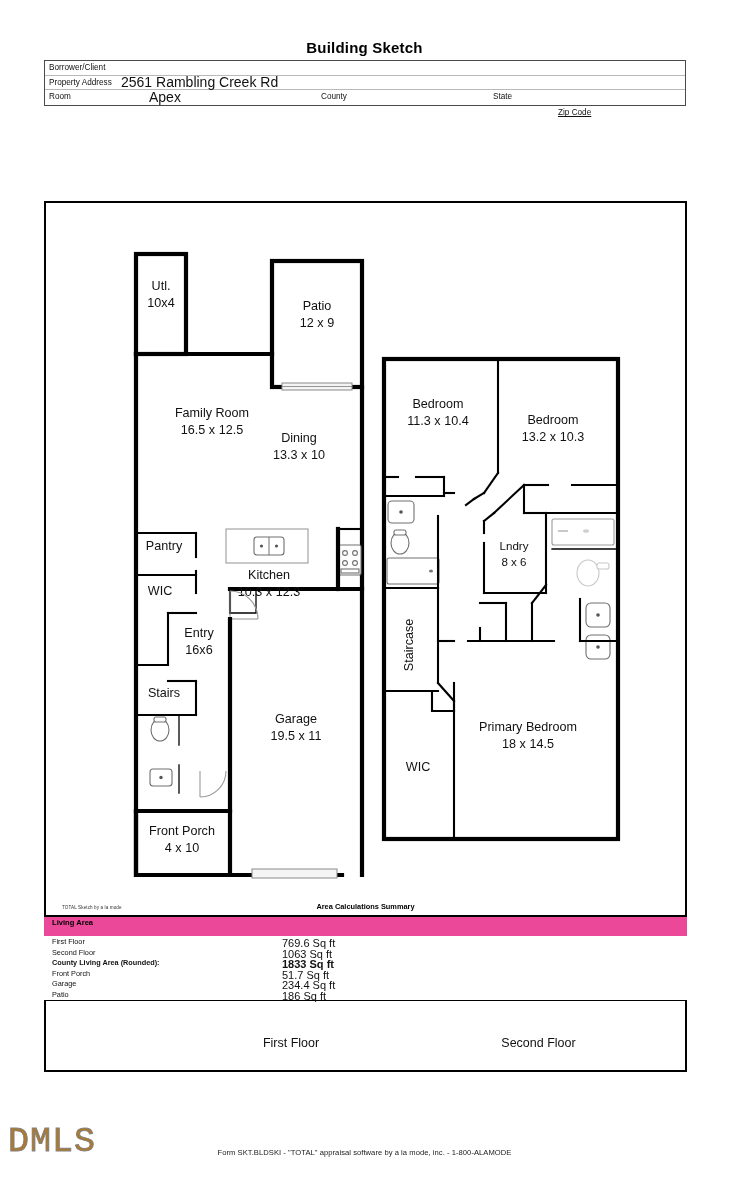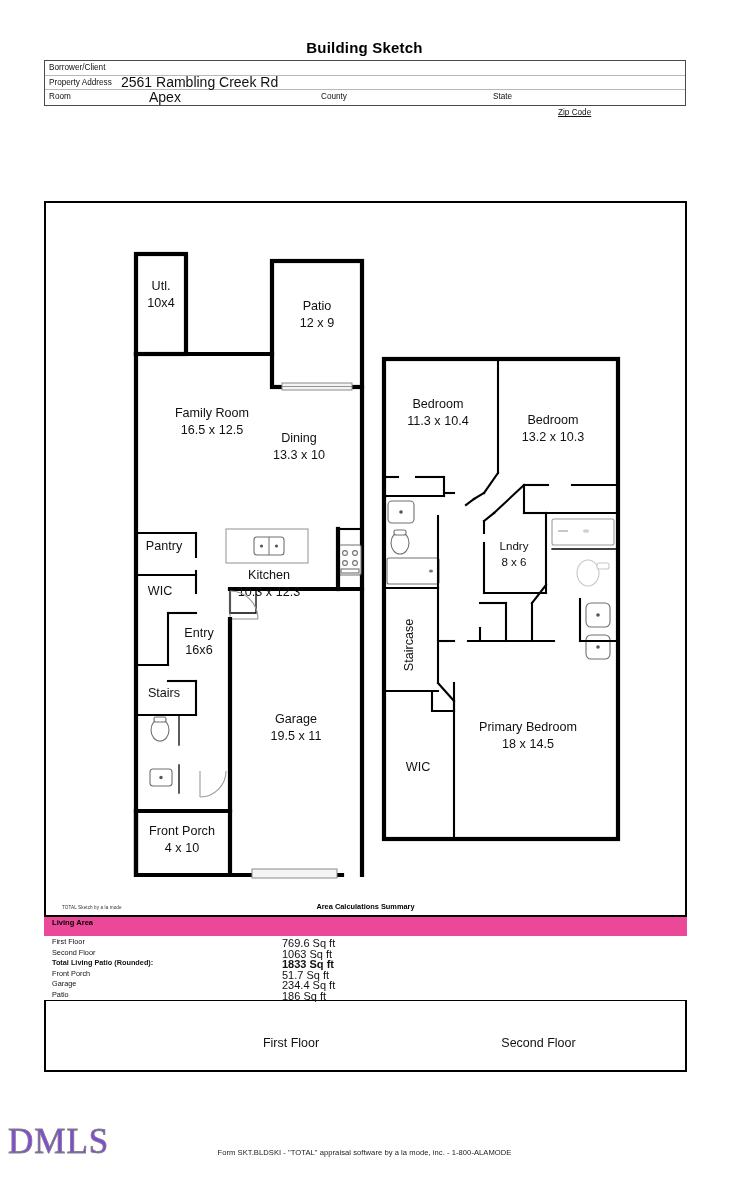--- a/index.html
+++ b/index.html
@@ -159,24 +159,24 @@
     color: #111;
   }
   .area-line.total .al-name,
   .area-line.total .al-val { font-weight: bold; }
 
   
   .watermark {
     position: absolute;
     left: 8px;
     top: 1122px;
-    font-family: Liberation Serif, serif;
+    font-family: Liberation Mono, monospace;
     font-size: 35px;
     letter-spacing: 1px;
-    color: #6d28d9;
+    color: #a16207;
     -webkit-text-stroke: 0.9px #6e6e6e;
     text-shadow: 0 0 0 #888;
     opacity: 0.85;
     user-select: none;
   }
   .footer-note {
     position: absolute;
     left: 0;
     top: 1148px;
     width: 729px;
@@ -406,21 +406,21 @@
     </div>
     <div class="area-line">
       <span class="al-name">First Floor</span>
       <span class="al-val">769.6 Sq ft</span>
     </div>
     <div class="area-line">
       <span class="al-name">Second Floor</span>
       <span class="al-val">1063 Sq ft</span>
     </div>
     <div class="area-line total">
-      <span class="al-name">Total Living Patio (Rounded):</span>
+      <span class="al-name">County Living Area (Rounded):</span>
       <span class="al-val">1833 Sq ft</span>
     </div>
     <div class="area-line">
       <span class="al-name">Front Porch</span>
       <span class="al-val">51.7 Sq ft</span>
     </div>
     <div class="area-line">
       <span class="al-name">Garage</span>
       <span class="al-val">234.4 Sq ft</span>
     </div>

